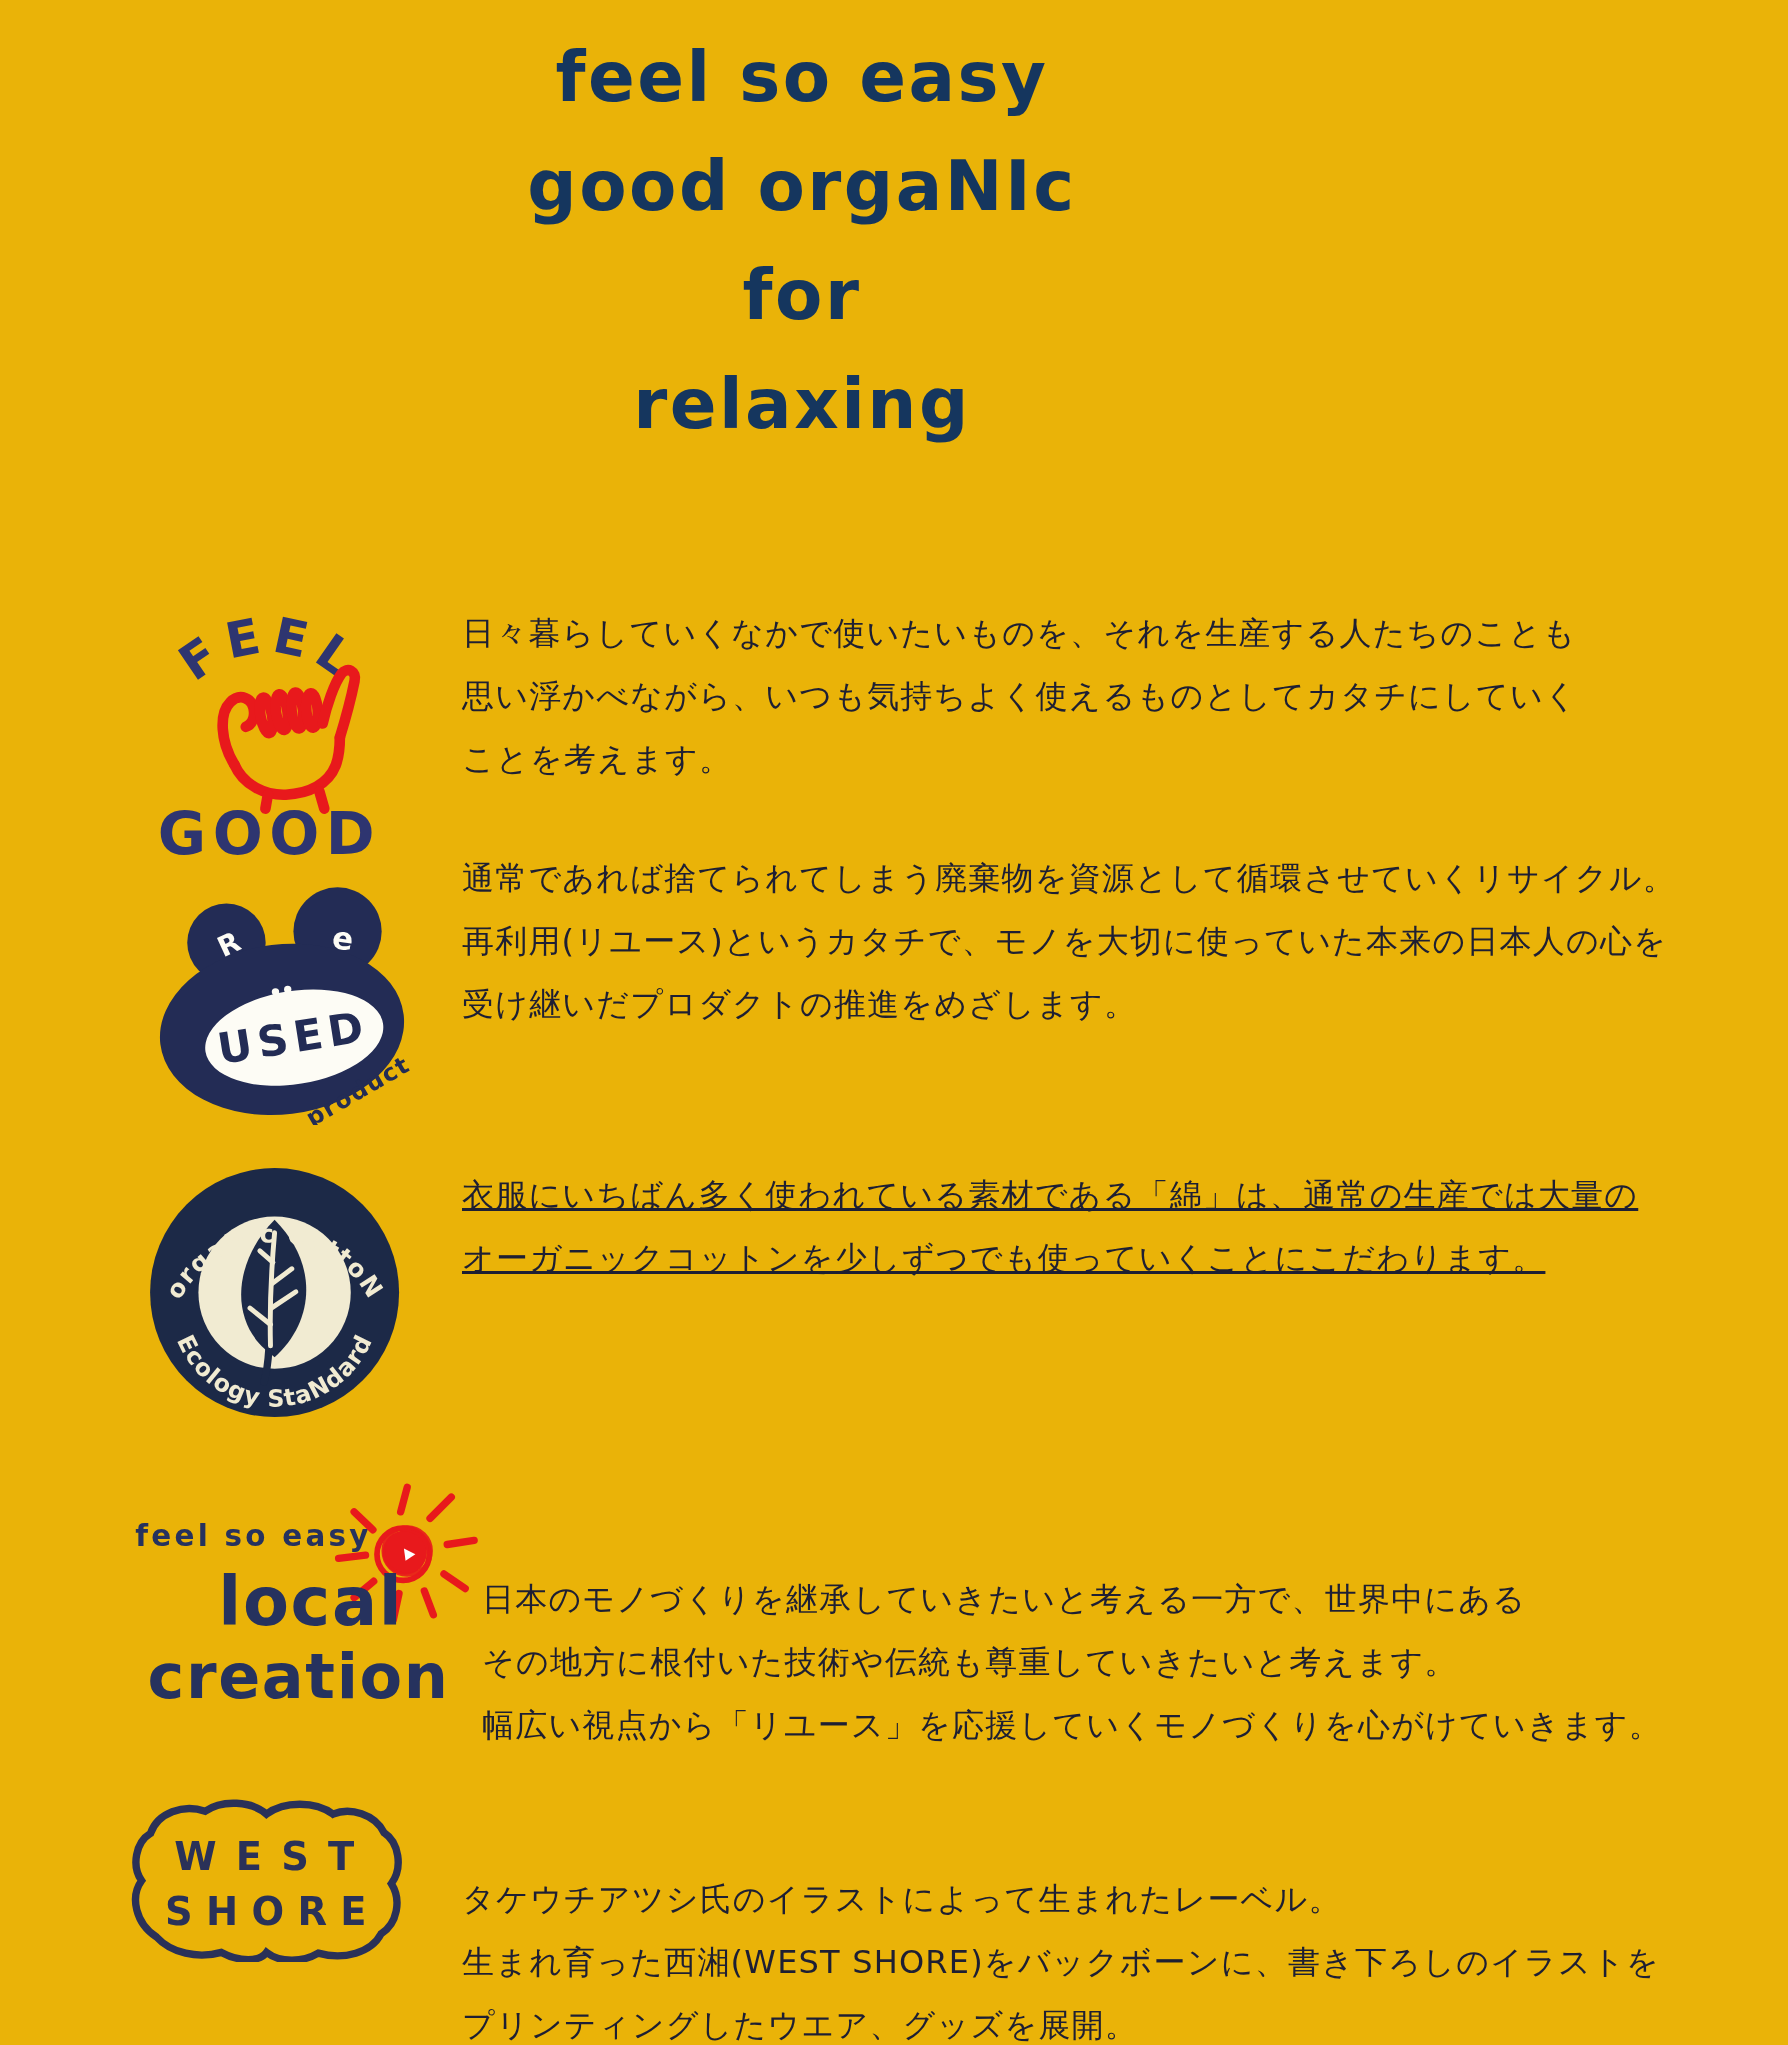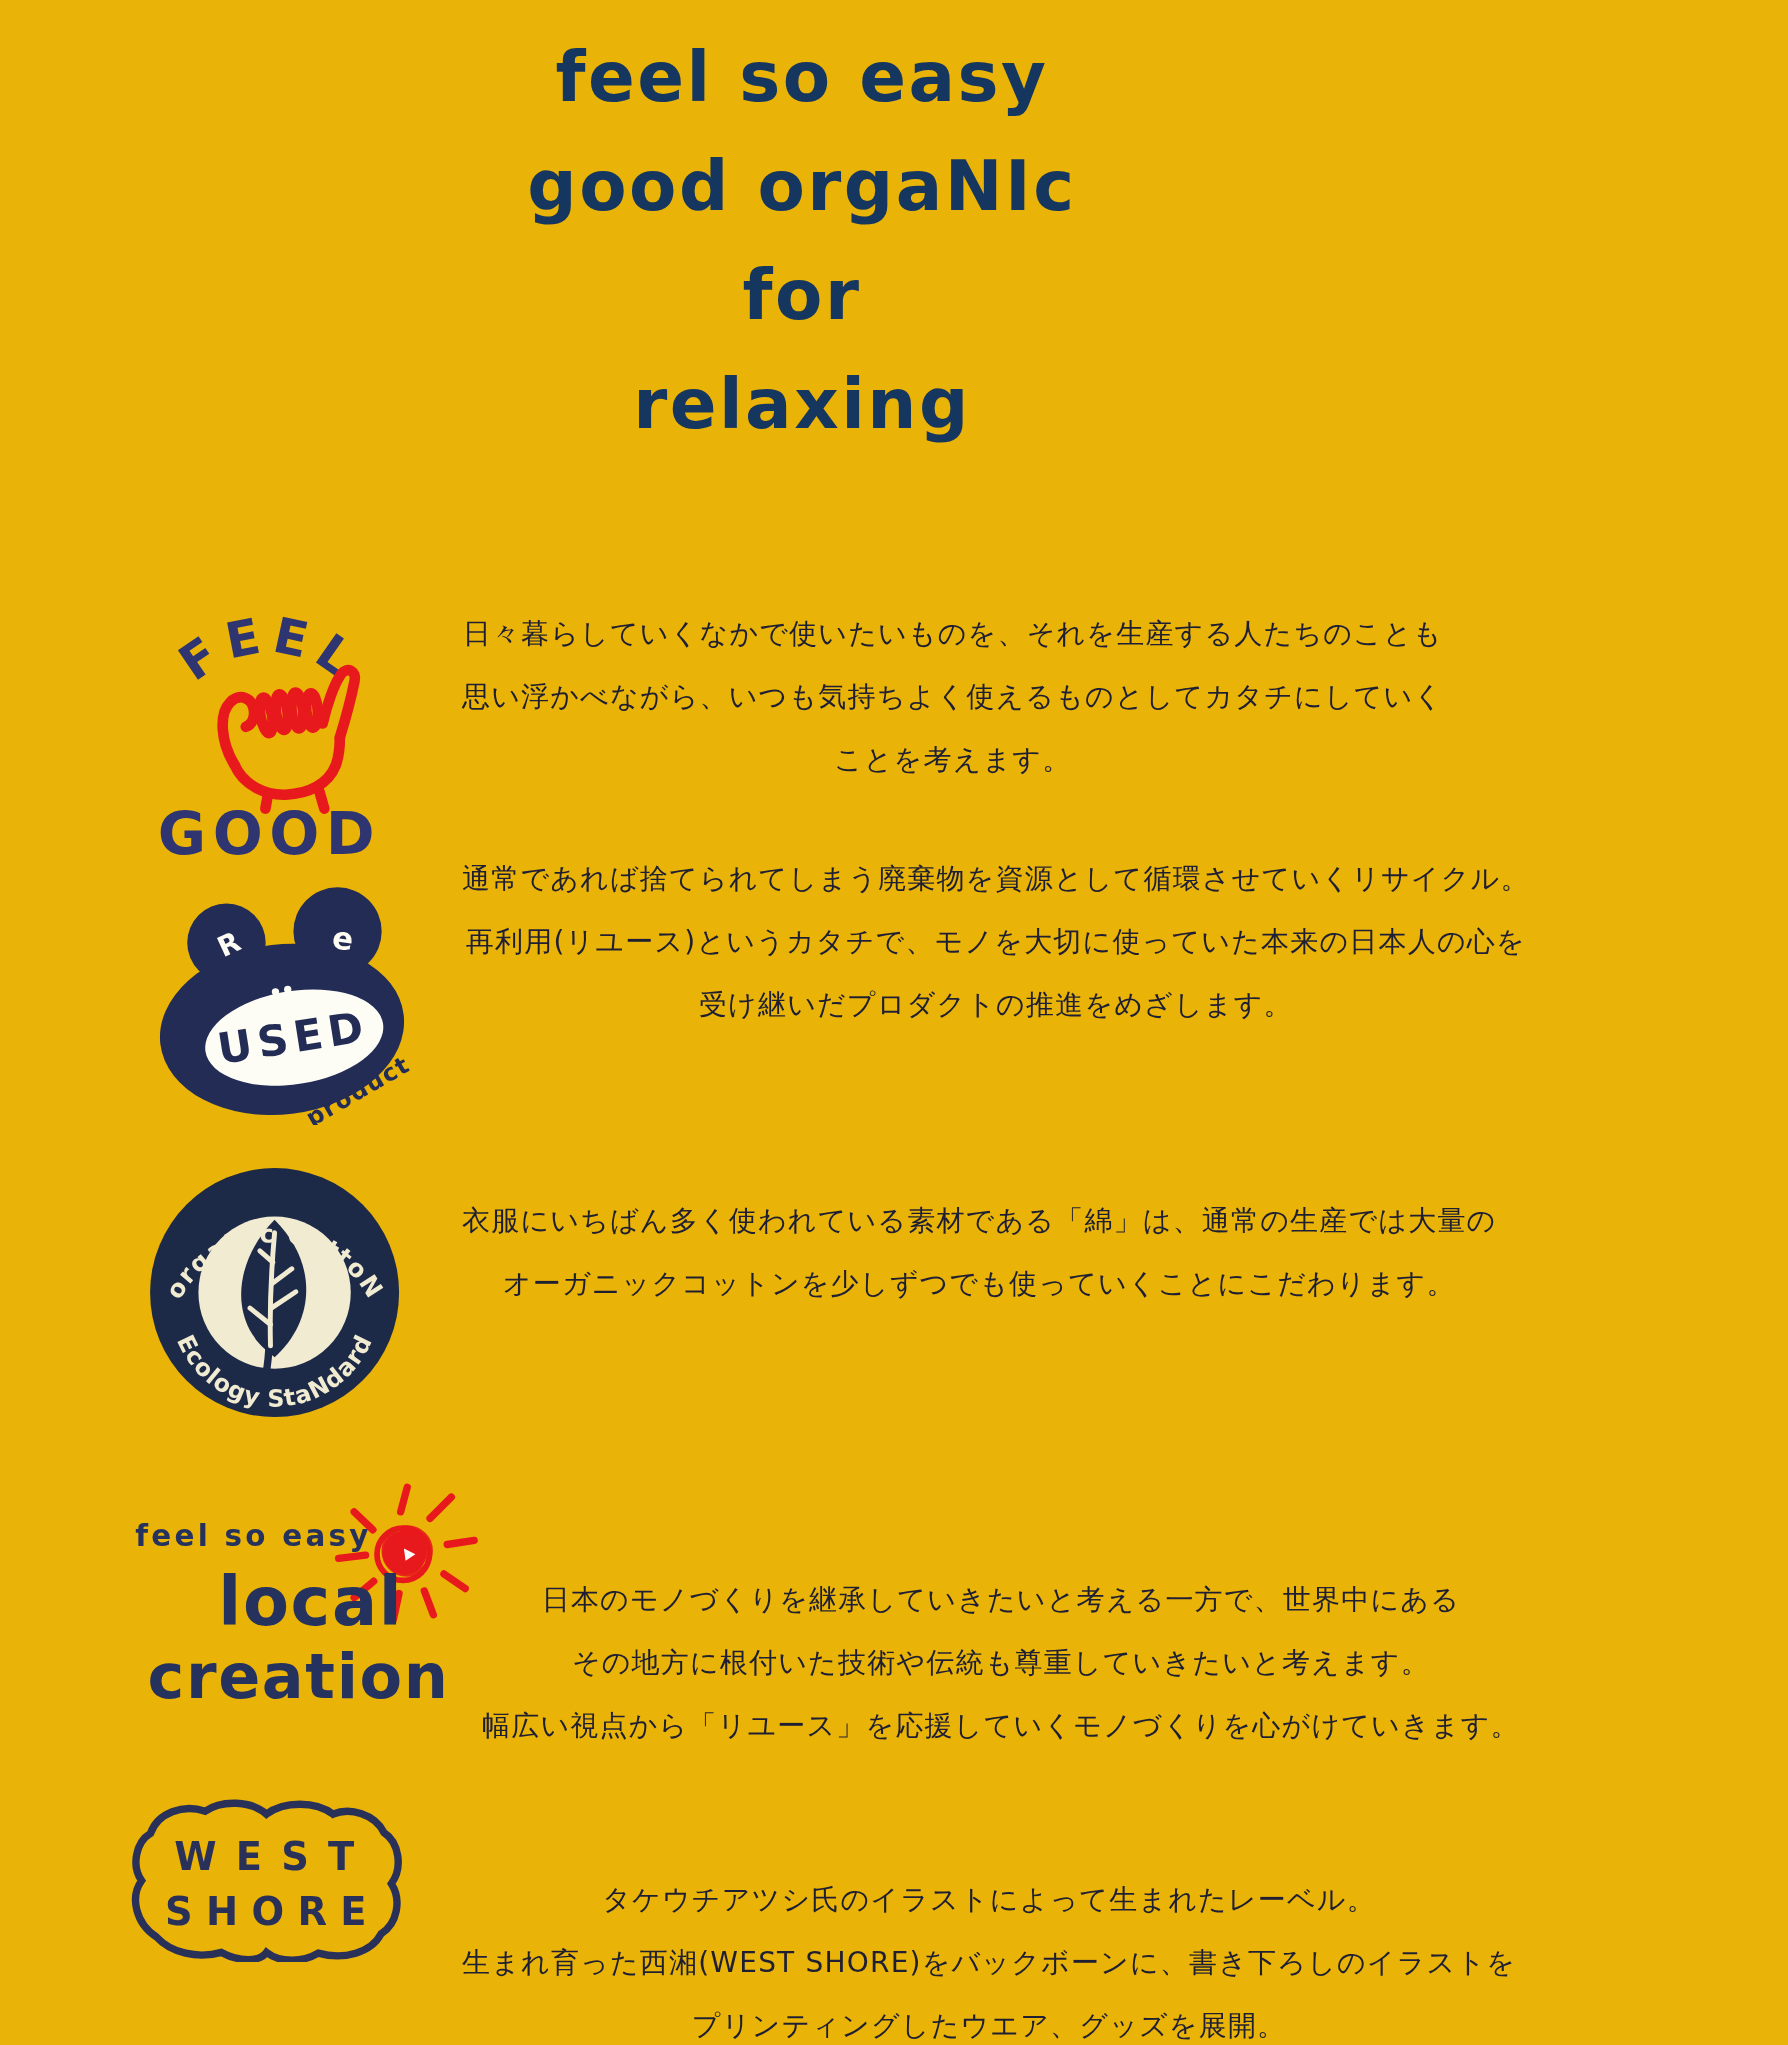--- a/index.html
+++ b/index.html
@@ -30,30 +30,29 @@
   .logo1{left:155px;top:591px;width:229px;height:270px;}
   .logo2{left:151px;top:884px;width:262px;height:241px;}
   .logo3{left:146px;top:1164px;width:258px;height:258px;}
   .logo4{left:57px;top:1471px;width:426px;height:245px;}
   .logo5{left:115px;top:1792px;width:303px;height:170px;}
   
   .jp{
     position:absolute;
     left:462px;
     color:#1e1f33;
-    font-size:28px;
+    font-size:32px;
     line-height:63px;
     letter-spacing:1.2px;
     white-space:nowrap;
     font-weight:normal;
-    text-align:center;
   }
   .txt1{top:602px;}
   .txt2{top:847px;}
-  .txt3{top:1189px;}
+  .txt3{top:1164px;text-decoration:underline;}
   .txt4{top:1568px;margin-left:20px;}
   .txt5{top:1868px;}
   .jp div{height:63px;}
 </style>
 </head>
 <body>
 
 <div class="page">
 
   <div class="title">

